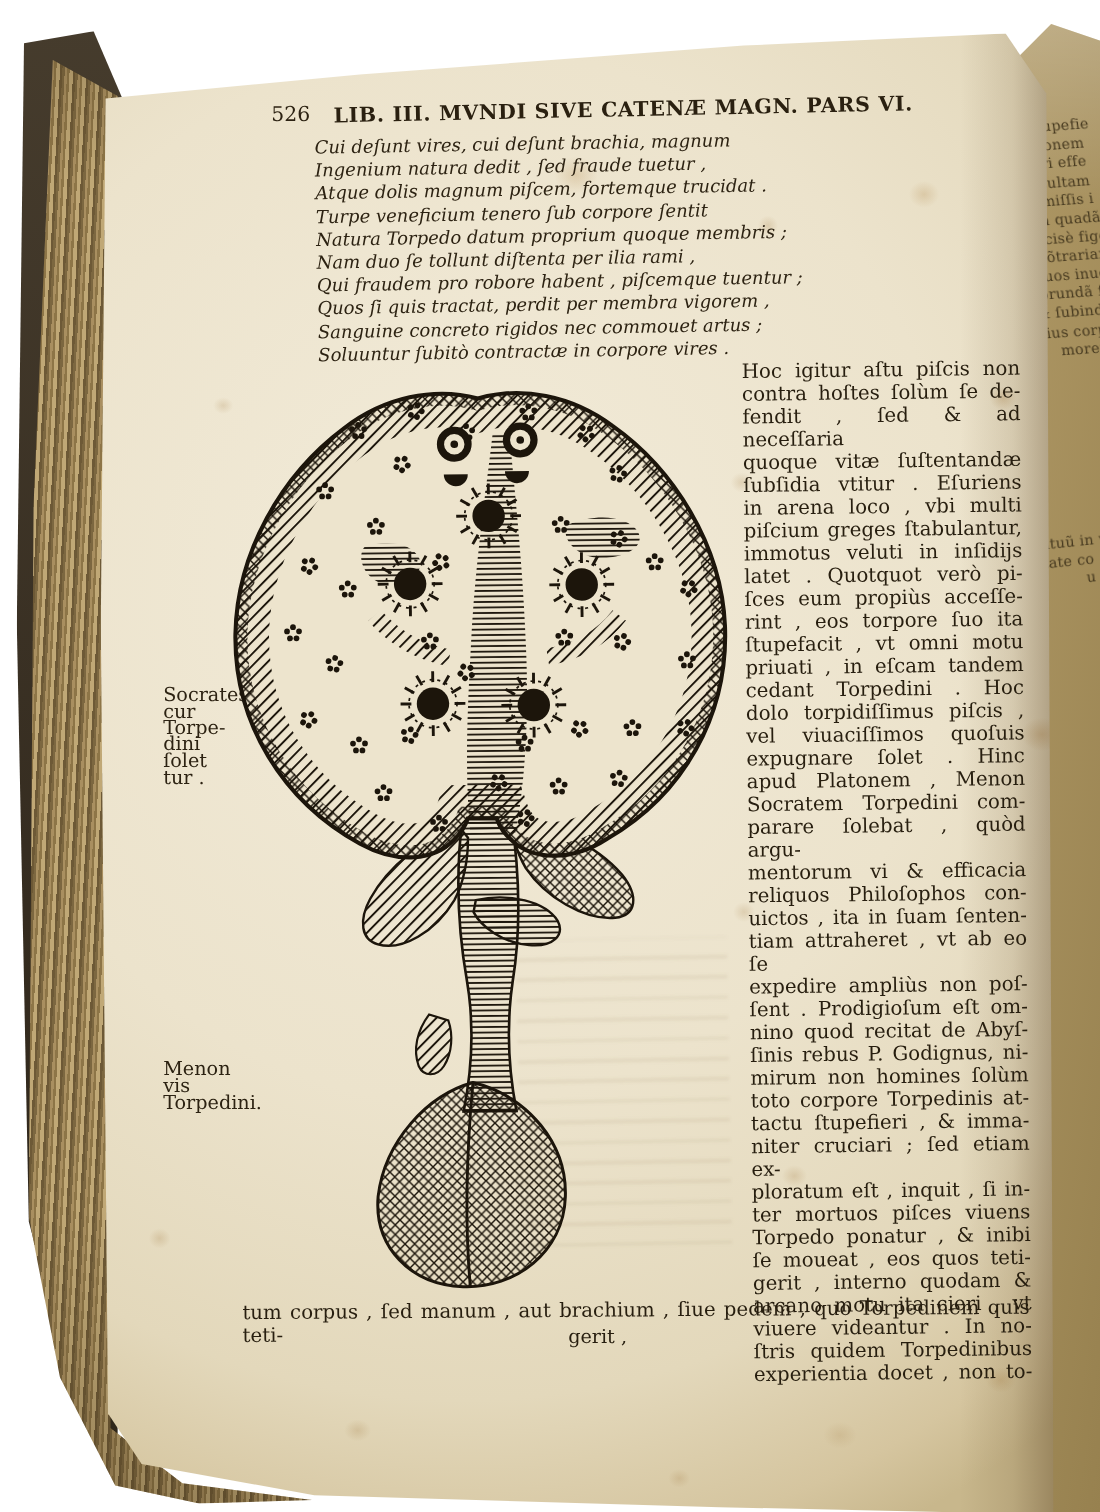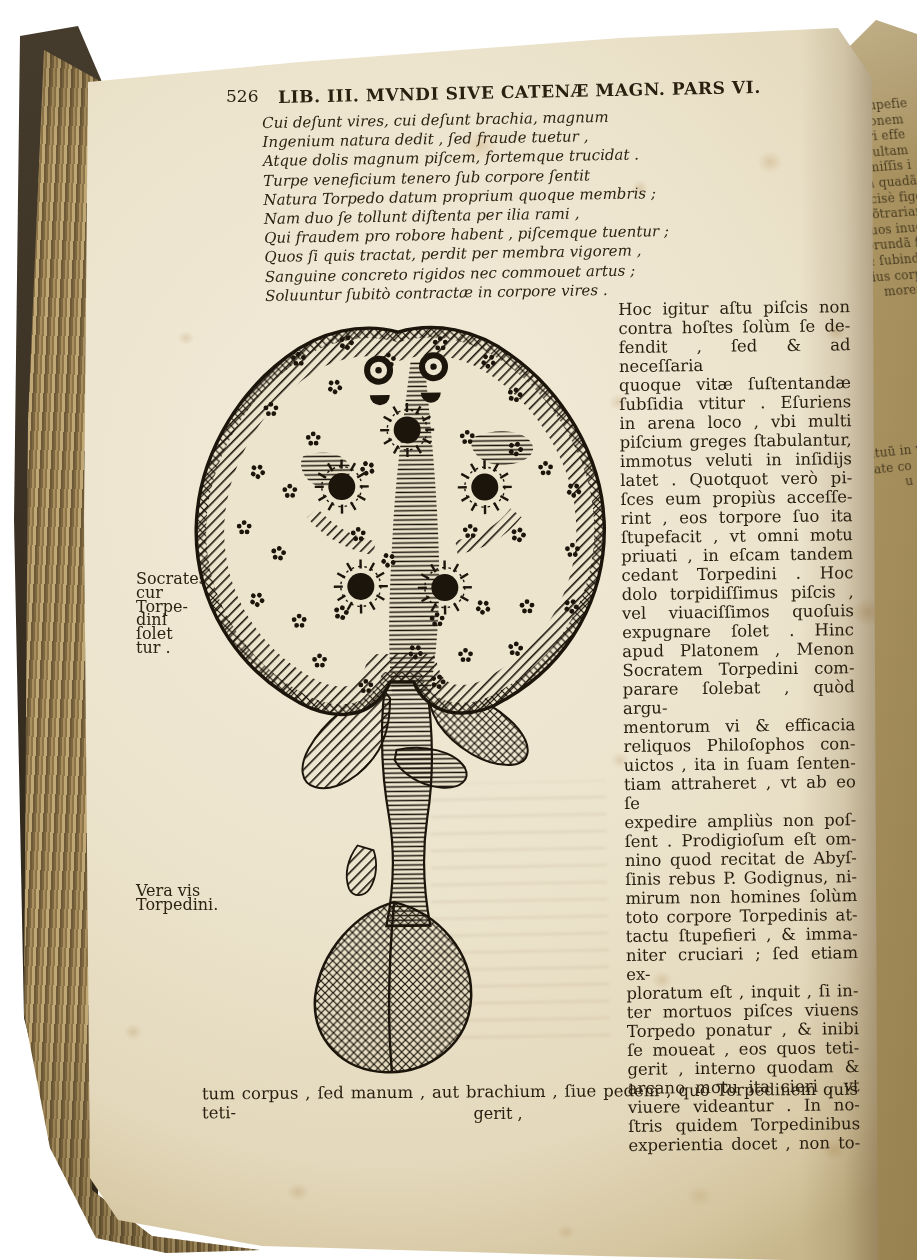--- a/index.html
+++ b/index.html
@@ -156,21 +156,21 @@
         <div class="poem-line">Soluuntur ſubitò contractæ in corpore vires .</div>
       </div>
 
     <aside class="mnote mnote1">
         <div class="mnote-line">Socrates</div>
         <div class="mnote-line">cur Torpe-</div>
         <div class="mnote-line">dini ſolet</div>
         <div class="mnote-line">tur .</div>
       </aside>
     <aside class="mnote mnote2">
-        <div class="mnote-line">Vera vis</div>
+        <div class="mnote-line">Menon vis</div>
         <div class="mnote-line">Torpedini.</div>
       </aside>
 
     <figure class="woodcut">
       <svg viewBox="0 0 432 758" width="432" height="758">
         <defs>
           <pattern id="hA" width="7" height="7" patternUnits="userSpaceOnUse" patternTransform="rotate(45)">
             <rect x="0" y="0" width="1.6" height="7" fill="#1c150b"></rect>
           </pattern>
           <pattern id="hB" width="6" height="4.6" patternUnits="userSpaceOnUse">

